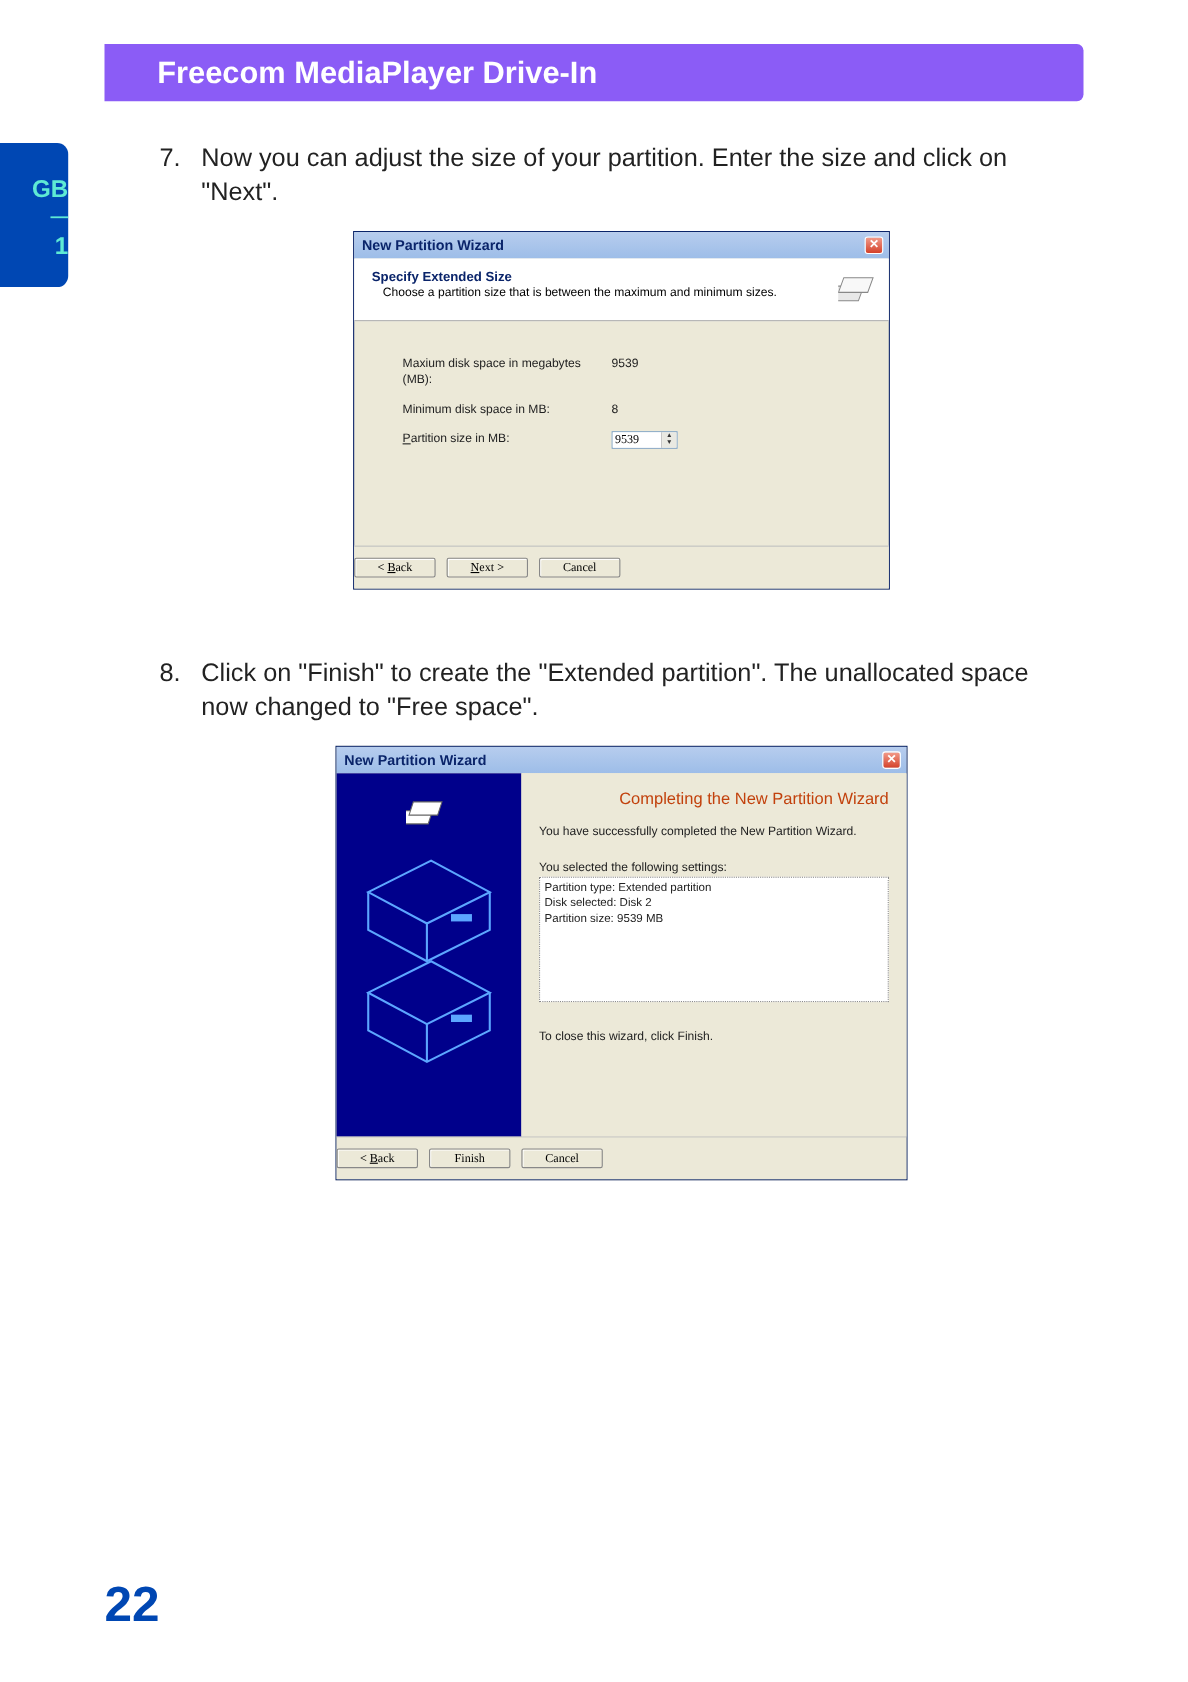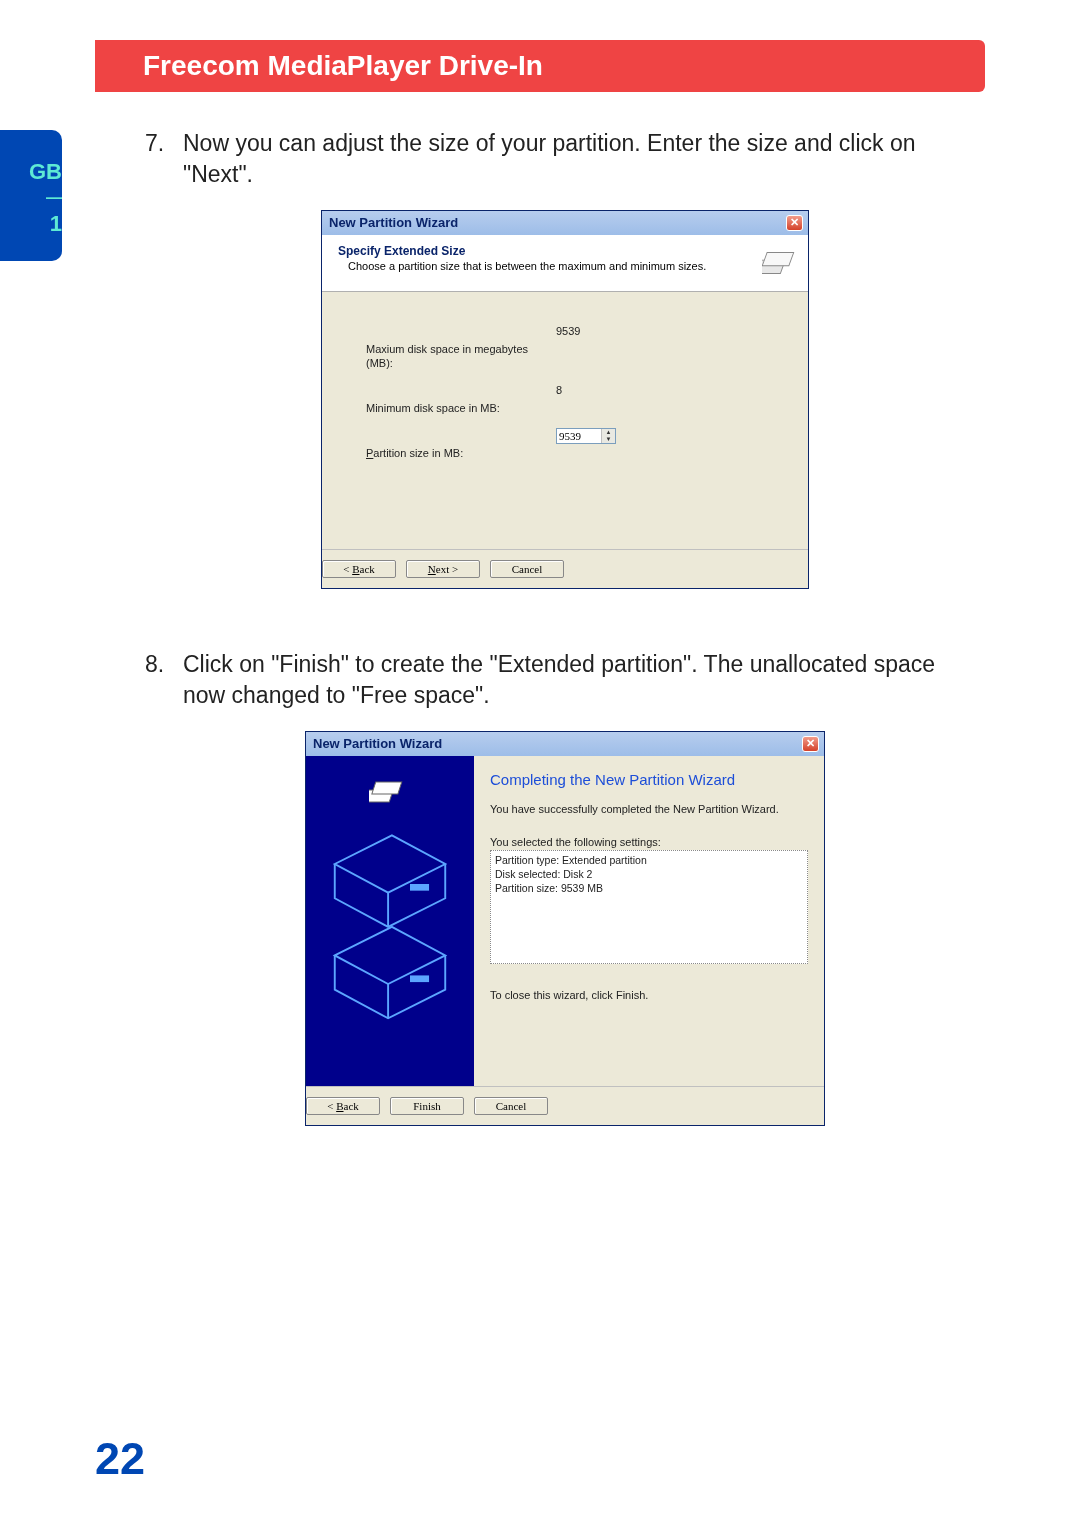--- a/index.html
+++ b/index.html
@@ -11,21 +11,21 @@
     position: relative;
     color: #000;
   }
   .page {
     position: relative;
     width: 100%;
     height: 100%;
     padding: 40px 95px 60px 95px;
   }
   .top-bar {
-    background: #ef4444;
+    background: #8b5cf6;
     color: #fff;
     font-weight: bold;
     font-size: 28px;
     padding: 10px 20px 10px 48px;
     border-top-right-radius: 6px;
     border-bottom-right-radius: 6px;
   }
   .side-tab {
     position: absolute;
     left: 0;
@@ -80,21 +80,21 @@
   }
   .wiz-header .hdr-title { font-weight:bold; color:#0a246a; font-size:12px; }
   .wiz-header .hdr-sub { font-size:11px; color:#000; padding-left:10px; }
   .hdr-icon {
     width:38px; height:38px; margin-left:10px;
   }
   .wiz-body { padding: 32px 30px 76px 44px; }
   .wiz-body .row {
     display:flex; margin-bottom:12px; font-size:11px;
   }
-  .wiz-body .row .lbl { width:190px;margin-top:18px; }
+  .wiz-body .row .lbl { width:190px; }
   .wiz-body .row .val { }
   .spin-field {
     display:inline-flex; border:1px solid #7b9ebd; background:#fff;
   }
   .spin-field input {
     border:none; width:44px; font-size:11px; padding:1px 2px;
     font-family:Tahoma; text-align:left;
   }
   .spin-field .arrows {
     width:14px; border-left:1px solid #c0c0c0;
@@ -126,21 +126,21 @@
     background:#00008b;
     display:flex; flex-direction:column;
     align-items:center; gap:10px;
     padding-top:16px;
   }
   .wiz2-main {
     flex:1; background:#ece9d8;
     padding:14px 16px 12px 16px;
     font-size:11px;
   }
-  .wiz2-main .completion-title { font-size:15px; color:#1d4ed8; margin-bottom:4px; }
+  .wiz2-main .completion-title { font-size:15px; color:#c2410c; margin-bottom:4px;text-align:right; }
   .wiz2-main .msg { margin:12px 0 18px 0; }
   .settings-box {
     border:1px dotted #8a8a8a; background:#fff;
     padding:2px 4px; width:100%; height:114px;
     font-size:10.5px; line-height:1.35;
   }
   .wiz2-main .closing { margin-top:24px; }
 
   .sidebar-drive {
     width:42px; height:42px;

